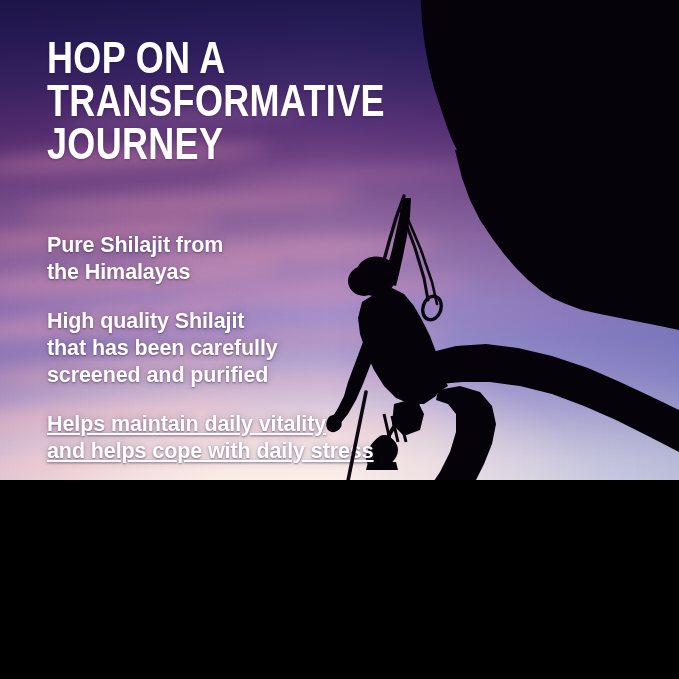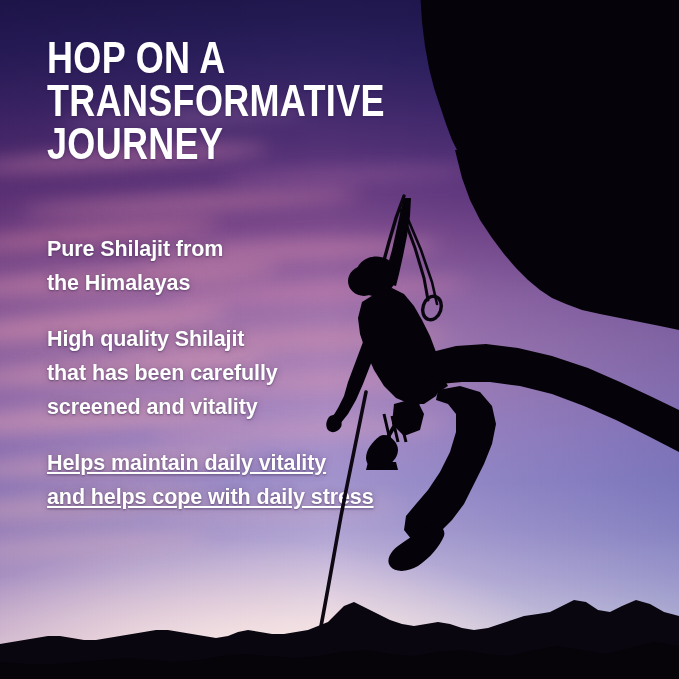--- a/index.html
+++ b/index.html
@@ -3,21 +3,21 @@
 <meta charset="utf-8">
 <style>
   html, body {
     margin: 0;
     padding: 0;
     background: #000;
   }
   #poster {
     position: relative;
     width: 679px;
-    height: 679px;
+    height: 480px;
     overflow: hidden;
     font-family: "Liberation Sans", sans-serif;
     isolation: isolate;
   }
   
   .sky-base {
     position: absolute;
     inset: 0;
     background: linear-gradient(to bottom,
       #2c2161 0%,
@@ -90,21 +90,21 @@
   }
   .bullets {
     position: absolute;
     left: 47px;
     top: 232px;
     width: 420px;
   }
   .bullet {
     color: #ffffff;
     font-size: 21.5px;
-    line-height: 34px;
+    line-height: 27px;
     font-weight: 600;
     letter-spacing: -0.1px;
     white-space: pre-line;
     text-shadow: 0 1px 2px rgba(60,40,80,0.55),
                  0 0 7px rgba(70,45,95,0.35);
     margin-bottom: 22px;
   }
   .bullet:last-child { margin-bottom: 0; text-decoration: underline; }
   
   .art { position:absolute; inset:0; pointer-events:none; }
@@ -237,21 +237,21 @@
 
   <div class="headline">HOP ON A
 TRANSFORMATIVE
 JOURNEY</div>
 
   <div class="bullets">
     <div class="bullet">Pure Shilajit from
 the Himalayas</div>
     <div class="bullet">High quality Shilajit
 that has been carefully
-screened and vitality</div>
+screened and purified</div>
     <div class="bullet">Helps maintain daily vitality
 and helps cope with daily stress</div>
   </div>
 
   <div class="art">
     <svg viewBox="0 0 679 679" xmlns="http://www.w3.org/2000/svg" aria-hidden="true">
 
       <path d="M 366,392
            C 360,420 350,470 341,516
            C 333,560 325,606 318,642" stroke="#0d0812" stroke-width="3.6" fill="none" stroke-linecap="round"></path>

